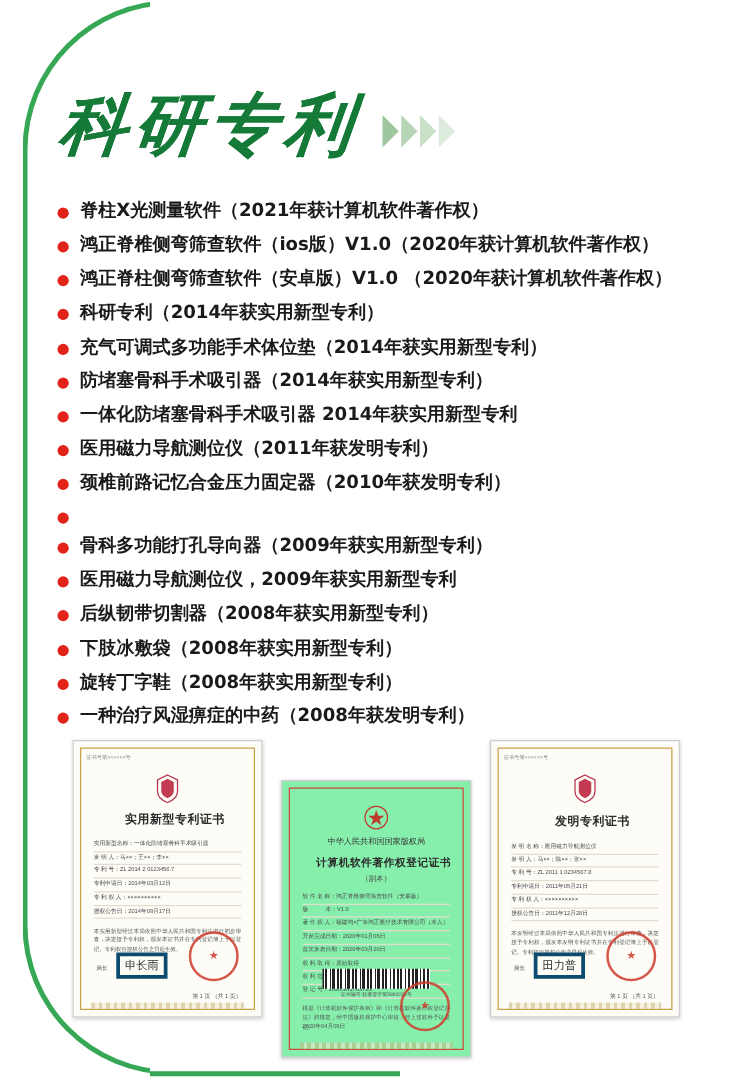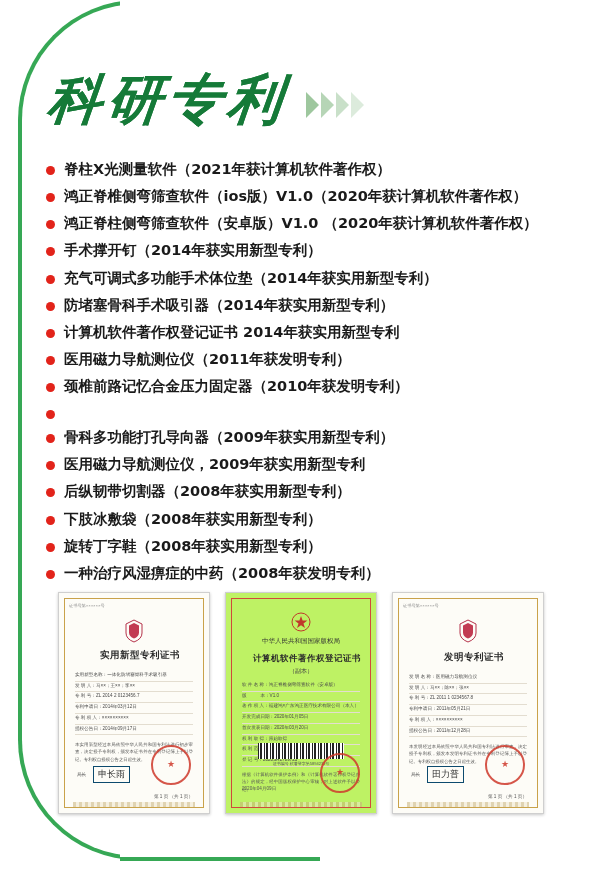--- a/index.html
+++ b/index.html
@@ -140,21 +140,21 @@
   .cert {
     width: 152px;
     height: 222px;
     background: #fdfcf7;
     border: 1px solid #cfcfcf;
     box-shadow: 0 1px 3px rgba(0,0,0,0.22);
     position: relative;
     overflow: hidden;
     box-sizing: border-box;
   }
-  .cert.red { background: #bef264; }
+  .cert.red { background: #86efac; margin-top: 32px; }
   .cert-inner {
     position: absolute;
     inset: 5px;
     border: 1px solid #c9a24a;
     box-sizing: border-box;
   }
   .cert.red .cert-inner { border-color: #d04a3a; }
   .cert-topline {
     position: absolute;
     top: 10px;
@@ -265,21 +265,21 @@
     position: absolute;
     color: #cf3a2c;
     font-size: 9px;
     top: 12px;
   }
   .sig {
     position: absolute;
     font-family: "DejaVu Serif", "Liberation Serif", serif;
     font-size: 9px;
     color: #2f2f2f;
-    border: 1px solid #0c4a6e;
+    border: 3px solid #0c4a6e;
     padding: 1px 4px;
   }
   .sig-label {
     position: absolute;
     font-size: 4.6px;
     color: #555;
   }
   .cert-date {
     position: absolute;
     right: 16px;
@@ -323,33 +323,33 @@
       <div class="list-item">
         <span class="bullet" style="background: rgb(226, 35, 26);"></span>
         <span class="item-text">鸿正脊椎侧弯筛查软件（ios版）V1.0（2020年获计算机软件著作权）</span>
       </div>
       <div class="list-item">
         <span class="bullet" style="background: rgb(226, 35, 26);"></span>
         <span class="item-text">鸿正脊柱侧弯筛查软件（安卓版）V1.0 （2020年获计算机软件著作权）</span>
       </div>
       <div class="list-item">
         <span class="bullet" style="background: rgb(226, 35, 26);"></span>
-        <span class="item-text">手术撑开钉（2014年获实用新型专利）</span>
+        <span class="item-text">科研专利（2014年获实用新型专利）</span>
       </div>
       <div class="list-item">
         <span class="bullet" style="background: rgb(226, 35, 26);"></span>
         <span class="item-text">充气可调式多功能手术体位垫（2014年获实用新型专利）</span>
       </div>
       <div class="list-item">
         <span class="bullet" style="background: rgb(226, 35, 26);"></span>
         <span class="item-text">防堵塞骨科手术吸引器（2014年获实用新型专利）</span>
       </div>
       <div class="list-item">
         <span class="bullet" style="background: rgb(226, 35, 26);"></span>
-        <span class="item-text">计算机软件著作权登记证书 2014年获实用新型专利</span>
+        <span class="item-text">一体化防堵塞骨科手术吸引器 2014年获实用新型专利</span>
       </div>
       <div class="list-item">
         <span class="bullet" style="background: rgb(226, 35, 26);"></span>
         <span class="item-text">医用磁力导航测位仪（2011年获发明专利）</span>
       </div>
       <div class="list-item">
         <span class="bullet" style="background: rgb(226, 35, 26);"></span>
         <span class="item-text">颈椎前路记忆合金压力固定器（2010年获发明专利）</span>
       </div>
       <div class="list-item">

